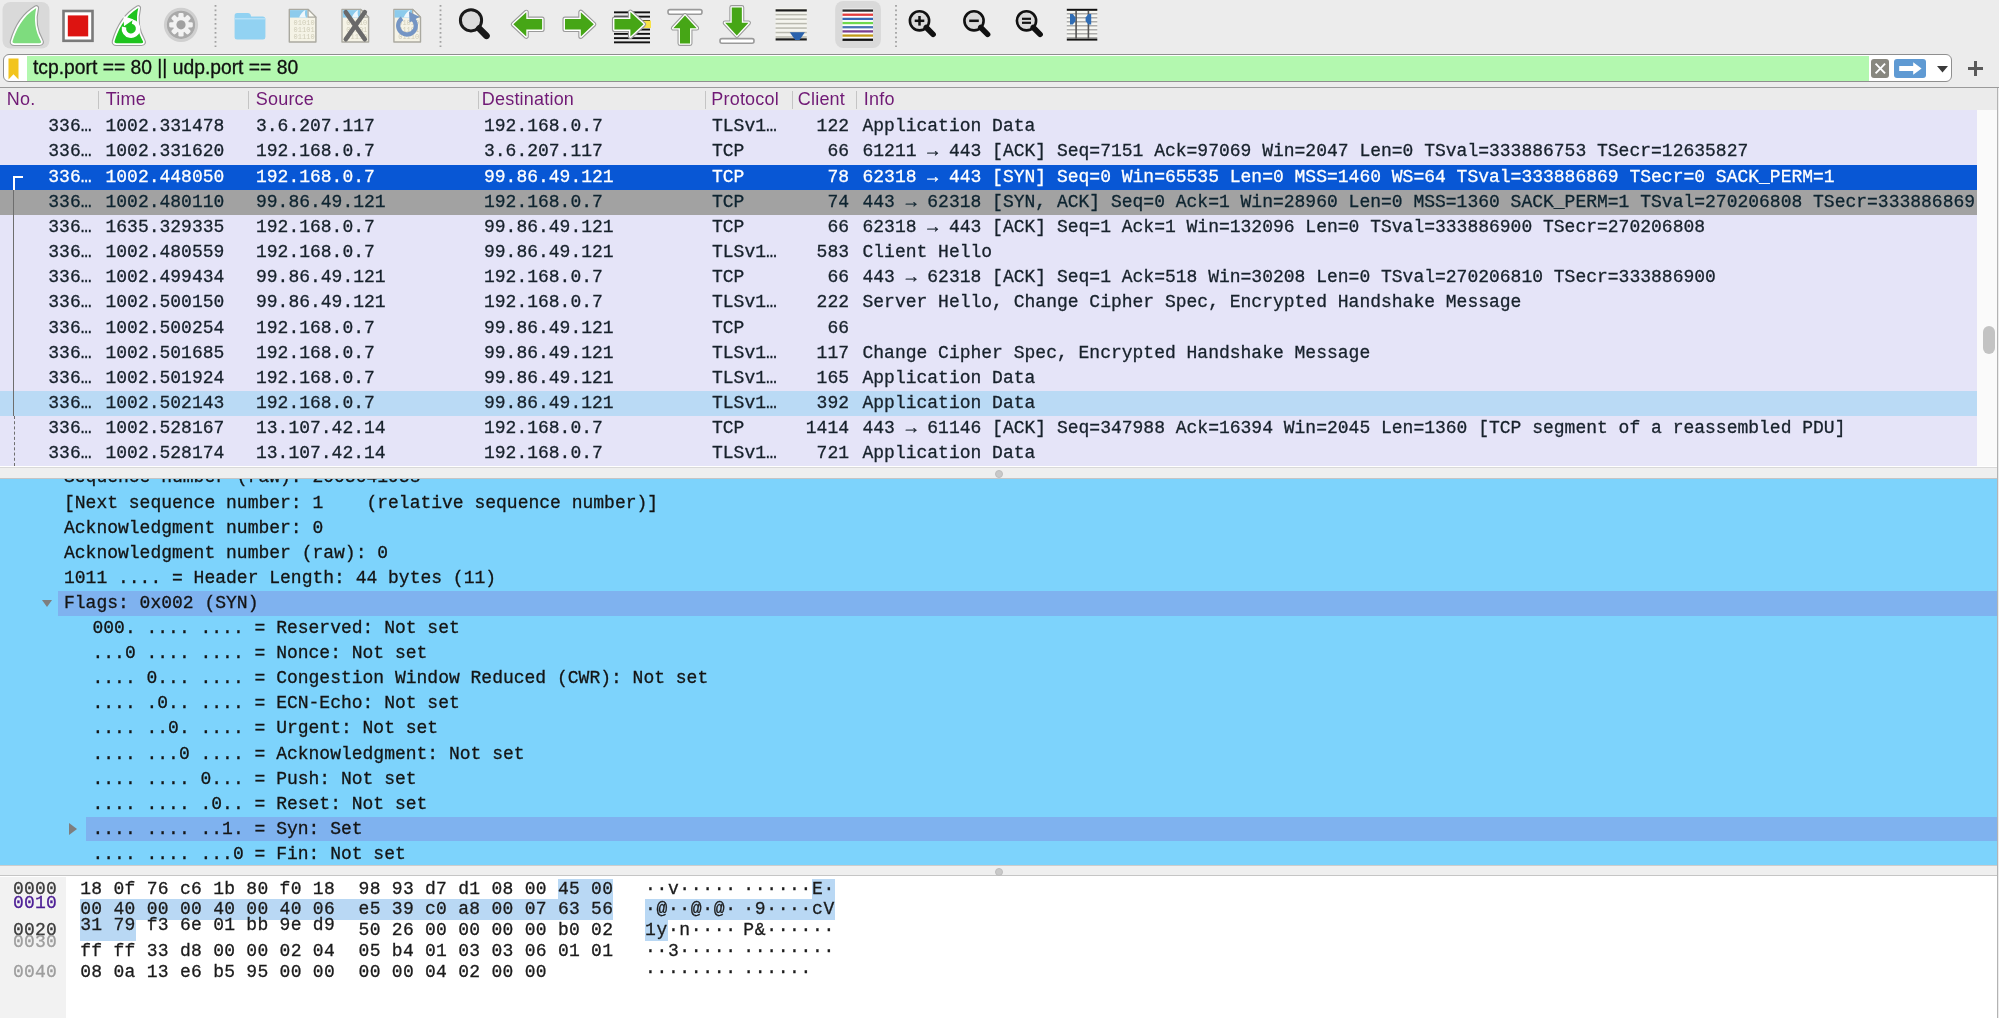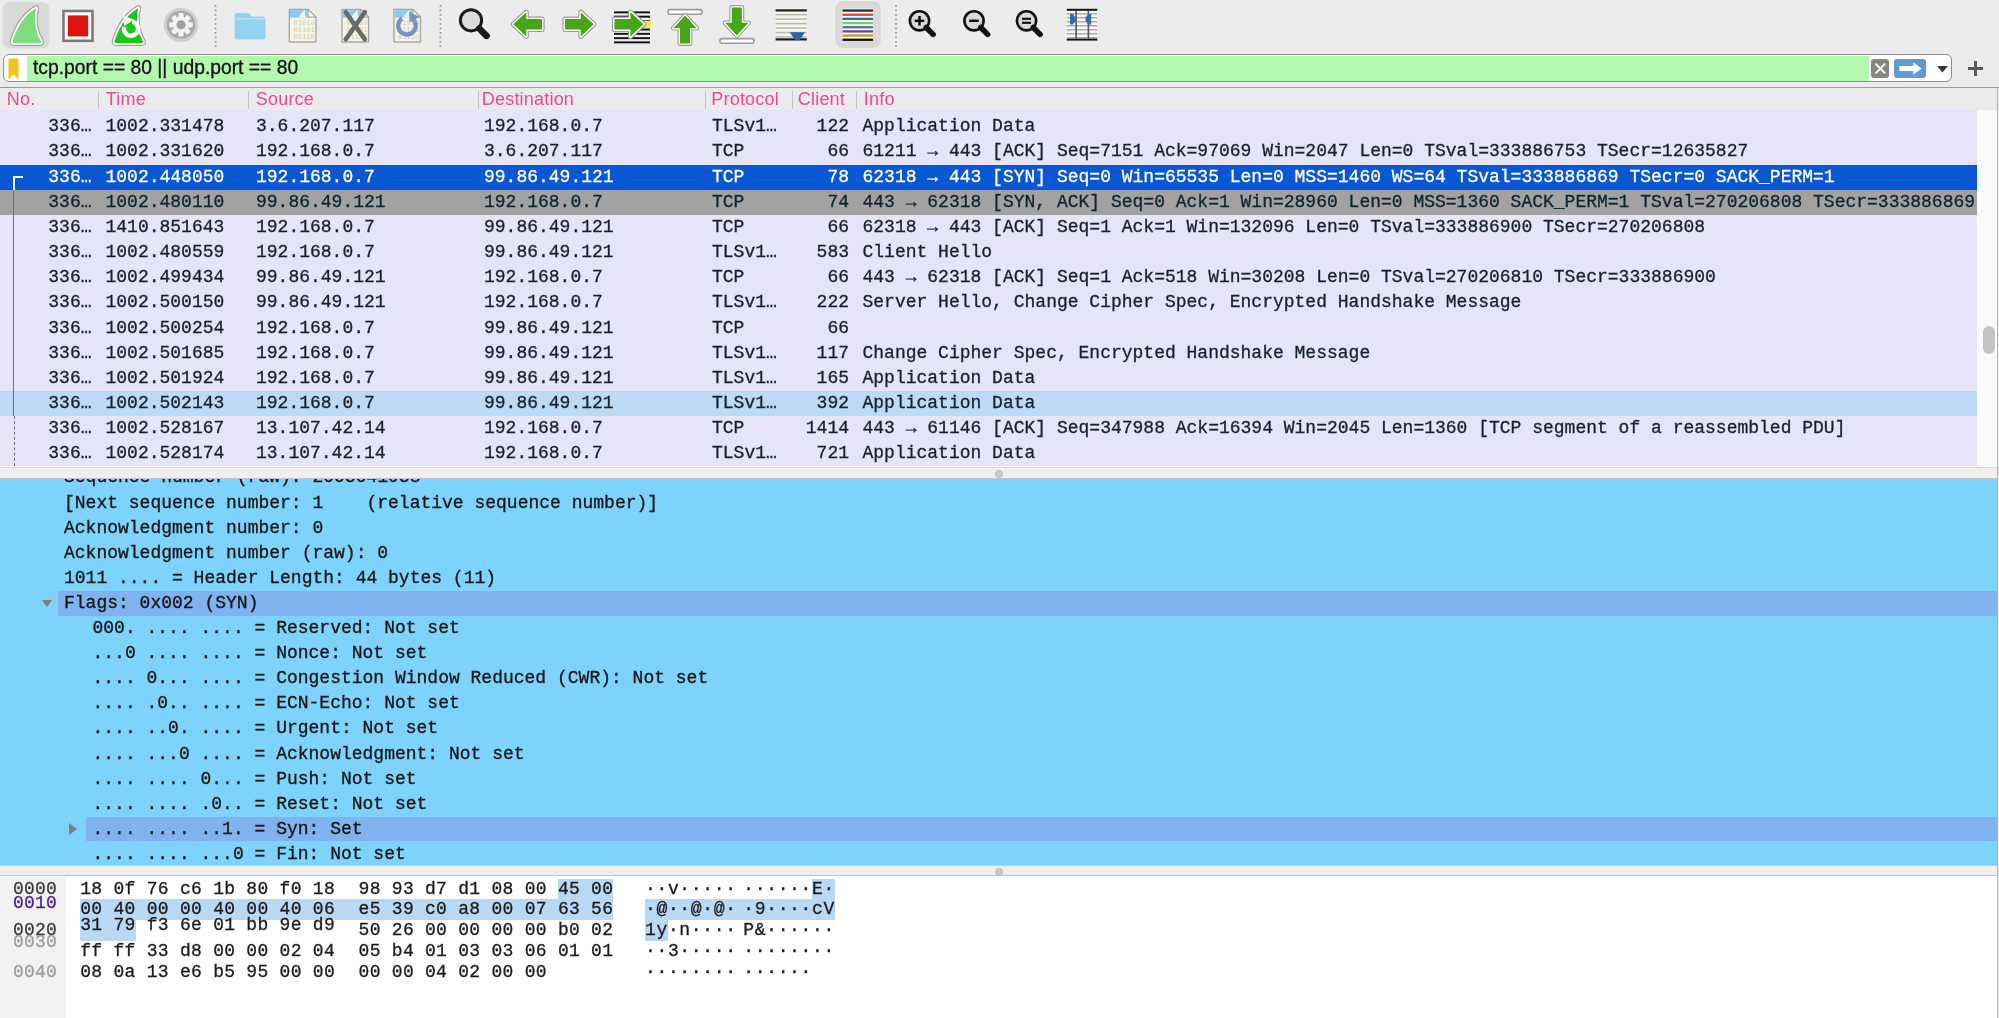--- a/index.html
+++ b/index.html
@@ -6,21 +6,21 @@
   .abs{position:absolute;}
   .mono{font-family:"Liberation Mono",monospace;white-space:pre;-webkit-text-stroke:0.3px currentColor;}
   
   #toolbar{left:0;top:0;width:1999px;height:88px;background:#ececec;}
   #filterbox{left:3px;top:54.3px;width:1949px;height:28px;background:#fff;border:1.4px solid #8f8f8f;border-radius:6px;box-sizing:border-box;}
   #filtergreen{left:26.5px;top:55.6px;width:1842.2px;height:25.7px;background:#b3f8af;}
   #filtertext{left:33px;top:55.2px;height:26px;line-height:26px;font-size:19.3px;color:#101010;}
   
   #plheader{left:0;top:87.3px;width:1999px;height:22.9px;background:#ebebeb;border-top:1.7px solid #9a9a9a;box-sizing:border-box;}
   .hsep{top:90.5px;width:1px;height:18px;background:#c4c4c4;}
-  .hlabel{top:88px;height:22px;line-height:23.5px;font-size:18px;letter-spacing:0.2px;color:#ec4899;}
+  .hlabel{top:88px;height:22px;line-height:23.5px;font-size:18px;letter-spacing:0.2px;color:#701a75;}
   #rows{left:0;top:110.2px;width:1976.6px;height:356.3px;background:#e5e4f8;overflow:hidden;}
   .prow{left:0;width:1976.6px;height:25.16px;}
   .prow span{position:absolute;top:0;height:25.16px;line-height:24.3px;font-size:18px;}
   .c-no{right:1885.1px;}  
   .c-t{left:105.5px;}
   .c-s{left:256px;}
   .c-d{left:484px;}
   .c-p{left:712px;}
   .c-l{right:1127.6px;} 
   .c-i{left:862.5px;}
@@ -243,21 +243,21 @@
 <div class="abs hsep" style="left:248px;"></div>
 <div class="abs hsep" style="left:477.5px;"></div>
 <div class="abs hsep" style="left:704.5px;"></div>
 <div class="abs hsep" style="left:791.5px;"></div>
 <div class="abs hsep" style="left:856px;"></div>
 <div class="abs" id="rows">
 <div class="abs prow mono" style="top:4.10px;color:#17212b;"><span class="c-no">336…</span><span class="c-t">1002.331478</span><span class="c-s">3.6.207.117</span><span class="c-d">192.168.0.7</span><span class="c-p">TLSv1…</span><span class="c-l">122</span><span class="c-i">Application Data</span></div>
 <div class="abs prow mono" style="top:29.26px;color:#17212b;"><span class="c-no">336…</span><span class="c-t">1002.331620</span><span class="c-s">192.168.0.7</span><span class="c-d">3.6.207.117</span><span class="c-p">TCP</span><span class="c-l">66</span><span class="c-i">61211 → 443 [ACK] Seq=7151 Ack=97069 Win=2047 Len=0 TSval=333886753 TSecr=12635827</span></div>
 <div class="abs prow mono" style="top:54.42px;background:#0857d5;color:#fff;"><span class="c-no">336…</span><span class="c-t">1002.448050</span><span class="c-s">192.168.0.7</span><span class="c-d">99.86.49.121</span><span class="c-p">TCP</span><span class="c-l">78</span><span class="c-i">62318 → 443 [SYN] Seq=0 Win=65535 Len=0 MSS=1460 WS=64 TSval=333886869 TSecr=0 SACK_PERM=1</span></div>
 <div class="abs prow mono" style="top:79.58px;background:#a2a2a2;color:#0e2430;"><span class="c-no">336…</span><span class="c-t">1002.480110</span><span class="c-s">99.86.49.121</span><span class="c-d">192.168.0.7</span><span class="c-p">TCP</span><span class="c-l">74</span><span class="c-i">443 → 62318 [SYN, ACK] Seq=0 Ack=1 Win=28960 Len=0 MSS=1360 SACK_PERM=1 TSval=270206808 TSecr=333886869</span></div>
-<div class="abs prow mono" style="top:104.74px;color:#17212b;"><span class="c-no">336…</span><span class="c-t">1410.851643</span><span class="c-s">192.168.0.7</span><span class="c-d">99.86.49.121</span><span class="c-p">TCP</span><span class="c-l">66</span><span class="c-i">62318 → 443 [ACK] Seq=1 Ack=1 Win=132096 Len=0 TSval=333886900 TSecr=270206808</span></div>
+<div class="abs prow mono" style="top:104.74px;color:#17212b;"><span class="c-no">336…</span><span class="c-t">1635.329335</span><span class="c-s">192.168.0.7</span><span class="c-d">99.86.49.121</span><span class="c-p">TCP</span><span class="c-l">66</span><span class="c-i">62318 → 443 [ACK] Seq=1 Ack=1 Win=132096 Len=0 TSval=333886900 TSecr=270206808</span></div>
 <div class="abs prow mono" style="top:129.90px;color:#17212b;"><span class="c-no">336…</span><span class="c-t">1002.480559</span><span class="c-s">192.168.0.7</span><span class="c-d">99.86.49.121</span><span class="c-p">TLSv1…</span><span class="c-l">583</span><span class="c-i">Client Hello</span></div>
 <div class="abs prow mono" style="top:155.06px;color:#17212b;"><span class="c-no">336…</span><span class="c-t">1002.499434</span><span class="c-s">99.86.49.121</span><span class="c-d">192.168.0.7</span><span class="c-p">TCP</span><span class="c-l">66</span><span class="c-i">443 → 62318 [ACK] Seq=1 Ack=518 Win=30208 Len=0 TSval=270206810 TSecr=333886900</span></div>
 <div class="abs prow mono" style="top:180.22px;color:#17212b;"><span class="c-no">336…</span><span class="c-t">1002.500150</span><span class="c-s">99.86.49.121</span><span class="c-d">192.168.0.7</span><span class="c-p">TLSv1…</span><span class="c-l">222</span><span class="c-i">Server Hello, Change Cipher Spec, Encrypted Handshake Message</span></div>
 <div class="abs prow mono" style="top:205.38px;color:#17212b;"><span class="c-no">336…</span><span class="c-t">1002.500254</span><span class="c-s">192.168.0.7</span><span class="c-d">99.86.49.121</span><span class="c-p">TCP</span><span class="c-l">66</span></div>
 <div class="abs prow mono" style="top:230.54px;color:#17212b;"><span class="c-no">336…</span><span class="c-t">1002.501685</span><span class="c-s">192.168.0.7</span><span class="c-d">99.86.49.121</span><span class="c-p">TLSv1…</span><span class="c-l">117</span><span class="c-i">Change Cipher Spec, Encrypted Handshake Message</span></div>
 <div class="abs prow mono" style="top:255.70px;color:#17212b;"><span class="c-no">336…</span><span class="c-t">1002.501924</span><span class="c-s">192.168.0.7</span><span class="c-d">99.86.49.121</span><span class="c-p">TLSv1…</span><span class="c-l">165</span><span class="c-i">Application Data</span></div>
 <div class="abs prow mono" style="top:280.86px;background:#badaf5;color:#17212b;"><span class="c-no">336…</span><span class="c-t">1002.502143</span><span class="c-s">192.168.0.7</span><span class="c-d">99.86.49.121</span><span class="c-p">TLSv1…</span><span class="c-l">392</span><span class="c-i">Application Data</span></div>
 <div class="abs prow mono" style="top:306.02px;color:#17212b;"><span class="c-no">336…</span><span class="c-t">1002.528167</span><span class="c-s">13.107.42.14</span><span class="c-d">192.168.0.7</span><span class="c-p">TCP</span><span class="c-l">1414</span><span class="c-i">443 → 61146 [ACK] Seq=347988 Ack=16394 Win=2045 Len=1360 [TCP segment of a reassembled PDU]</span></div>
 <div class="abs prow mono" style="top:331.18px;color:#17212b;"><span class="c-no">336…</span><span class="c-t">1002.528174</span><span class="c-s">13.107.42.14</span><span class="c-d">192.168.0.7</span><span class="c-p">TLSv1…</span><span class="c-l">721</span><span class="c-i">Application Data</span></div>
 <div class="abs" style="left:13px;top:66.3px;width:10px;height:1.6px;background:#fff;"></div>

